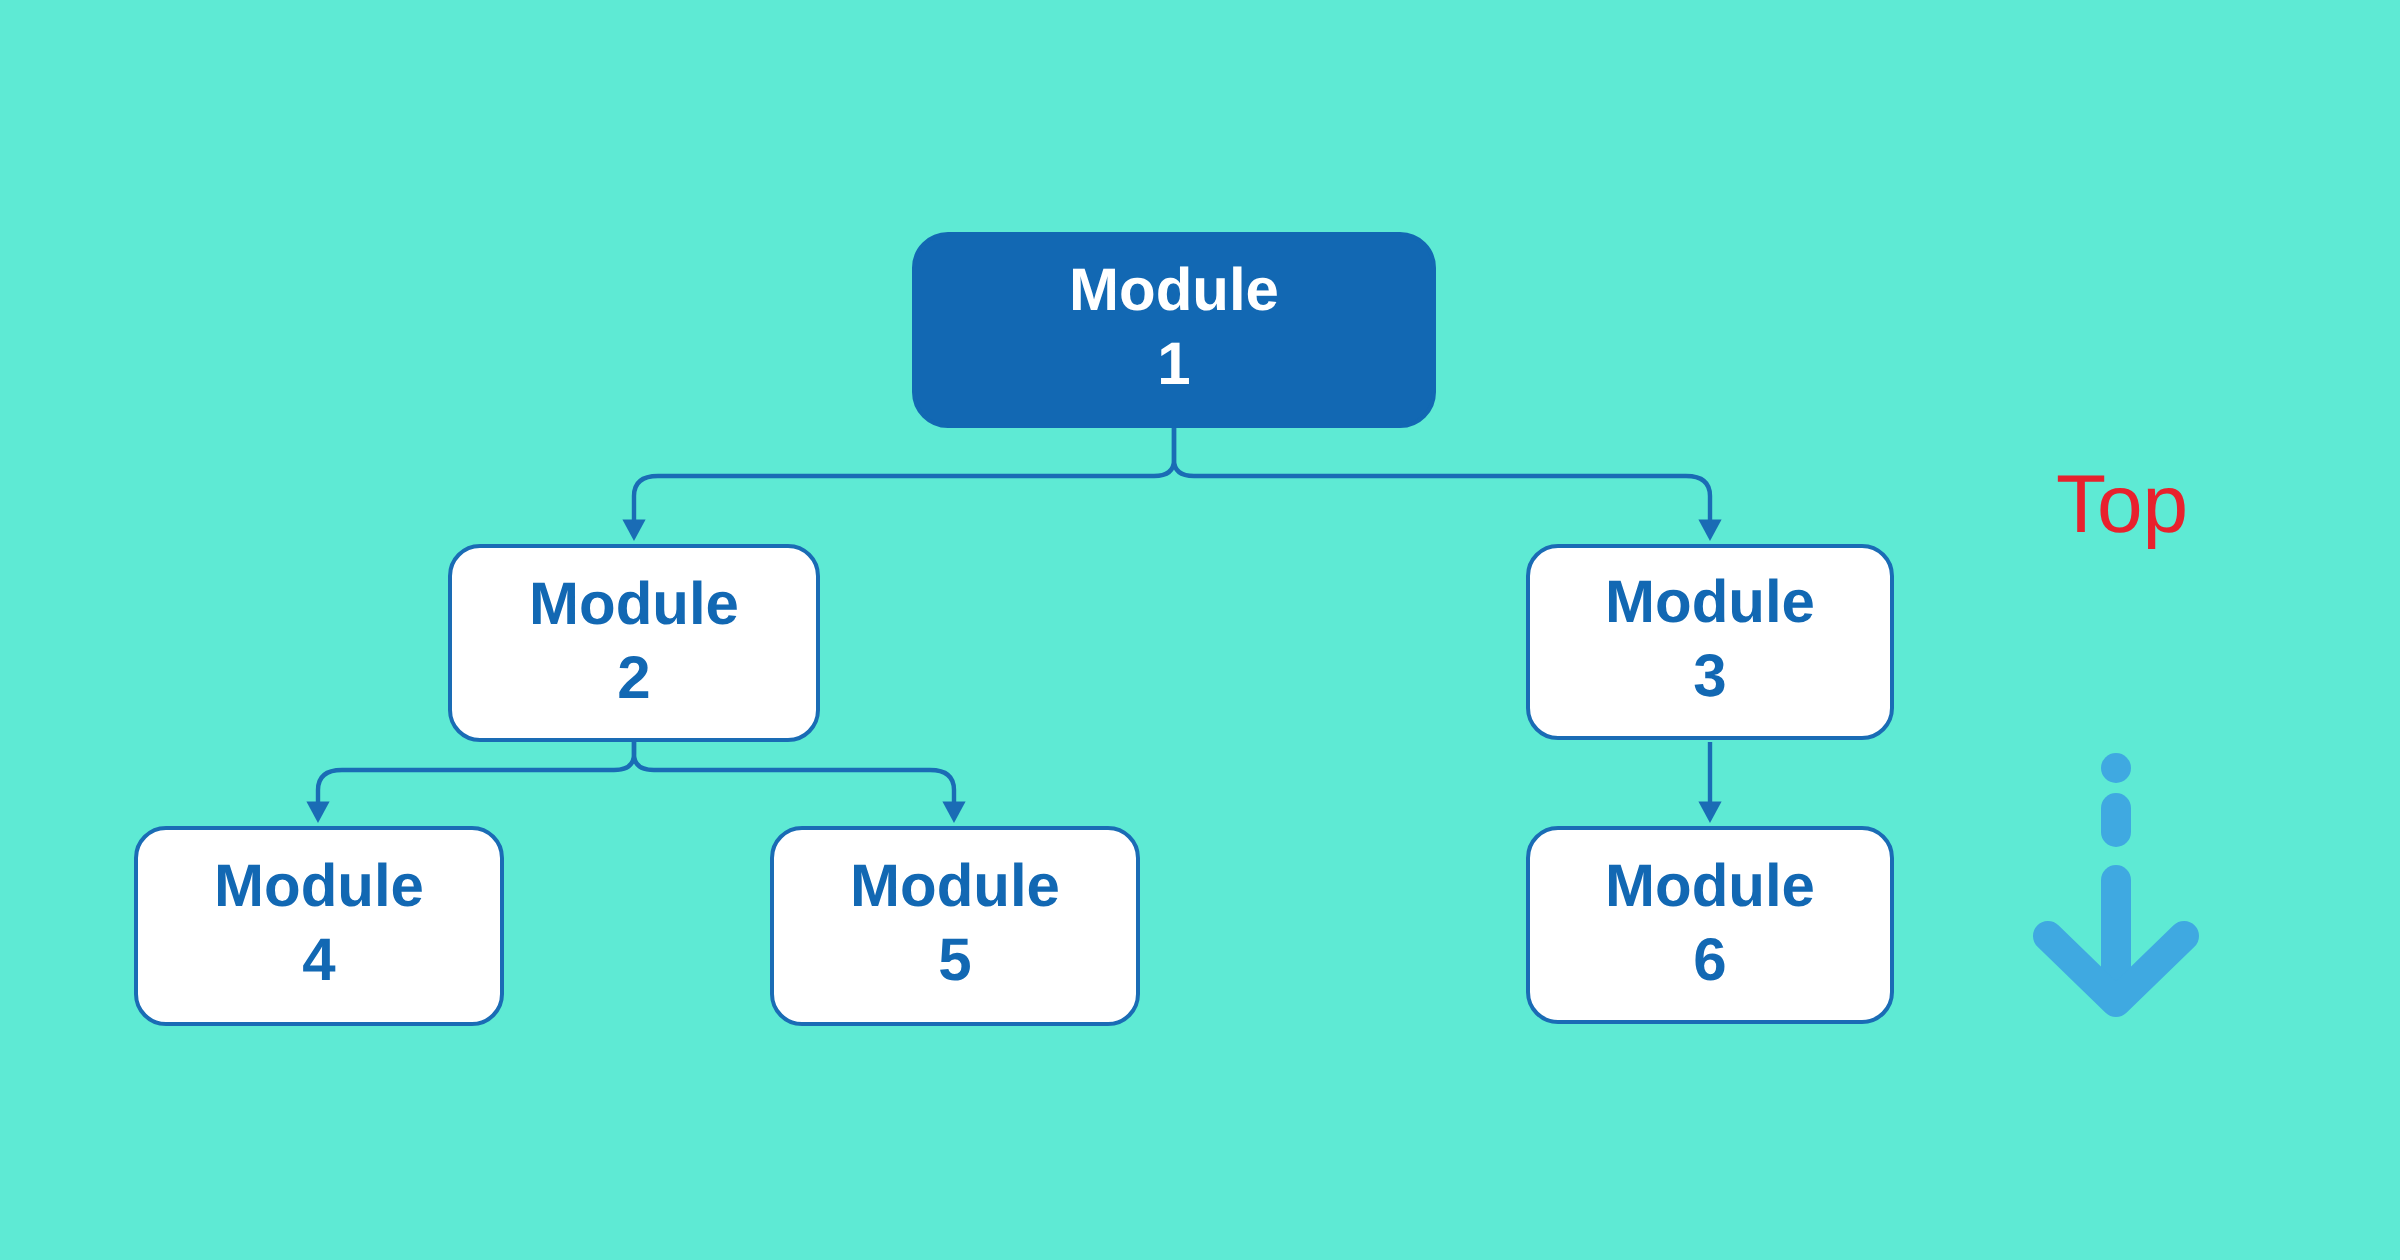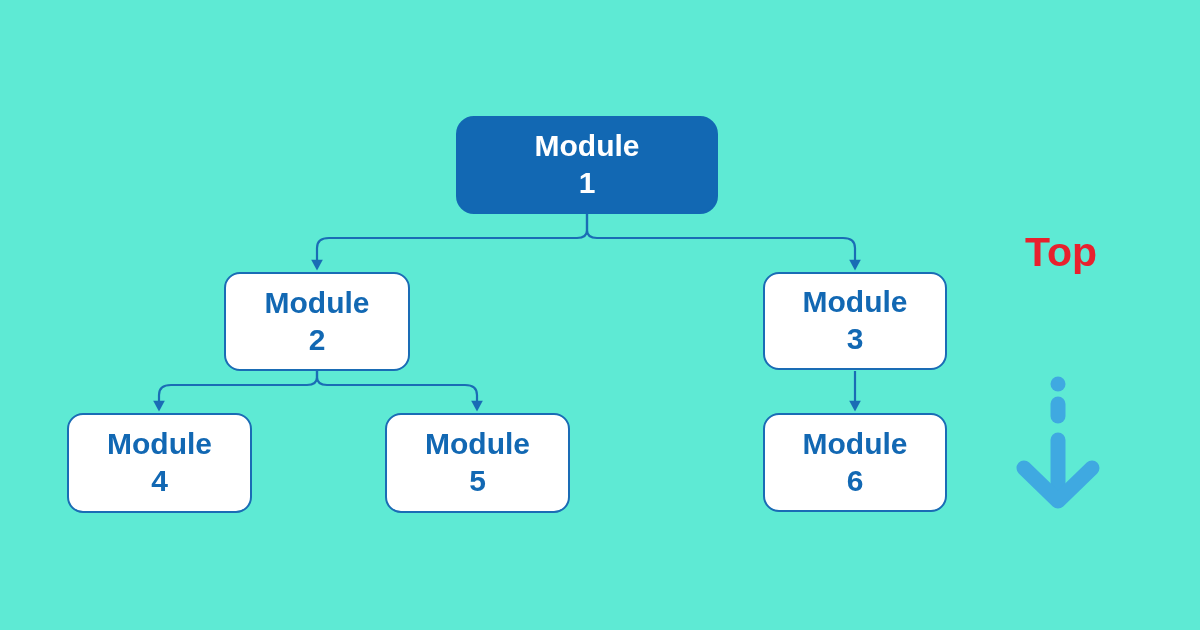--- a/index.html
+++ b/index.html
@@ -46,21 +46,21 @@
   .node-4 { left: 67px;  top: 413px; width: 185px; height: 100px; }
   .node-5 { left: 385px; top: 413px; width: 185px; height: 100px; }
   .node-6 { left: 763px; top: 413px; width: 184px; height: 99px;  }
   .annotation {
     position: absolute;
     left: 961px; top: 226px;
     width: 200px;
     text-align: center;
     color: #e8212d;
     font-size: 41px;
-    font-weight: 700;
+    font-weight: 400;
     line-height: 1.3;
   }
   .flow-icon {
     position: absolute;
     left: 1013px; top: 370px;
     width: 90px; height: 145px;
   }
 </style>
 </head>
 <body>

